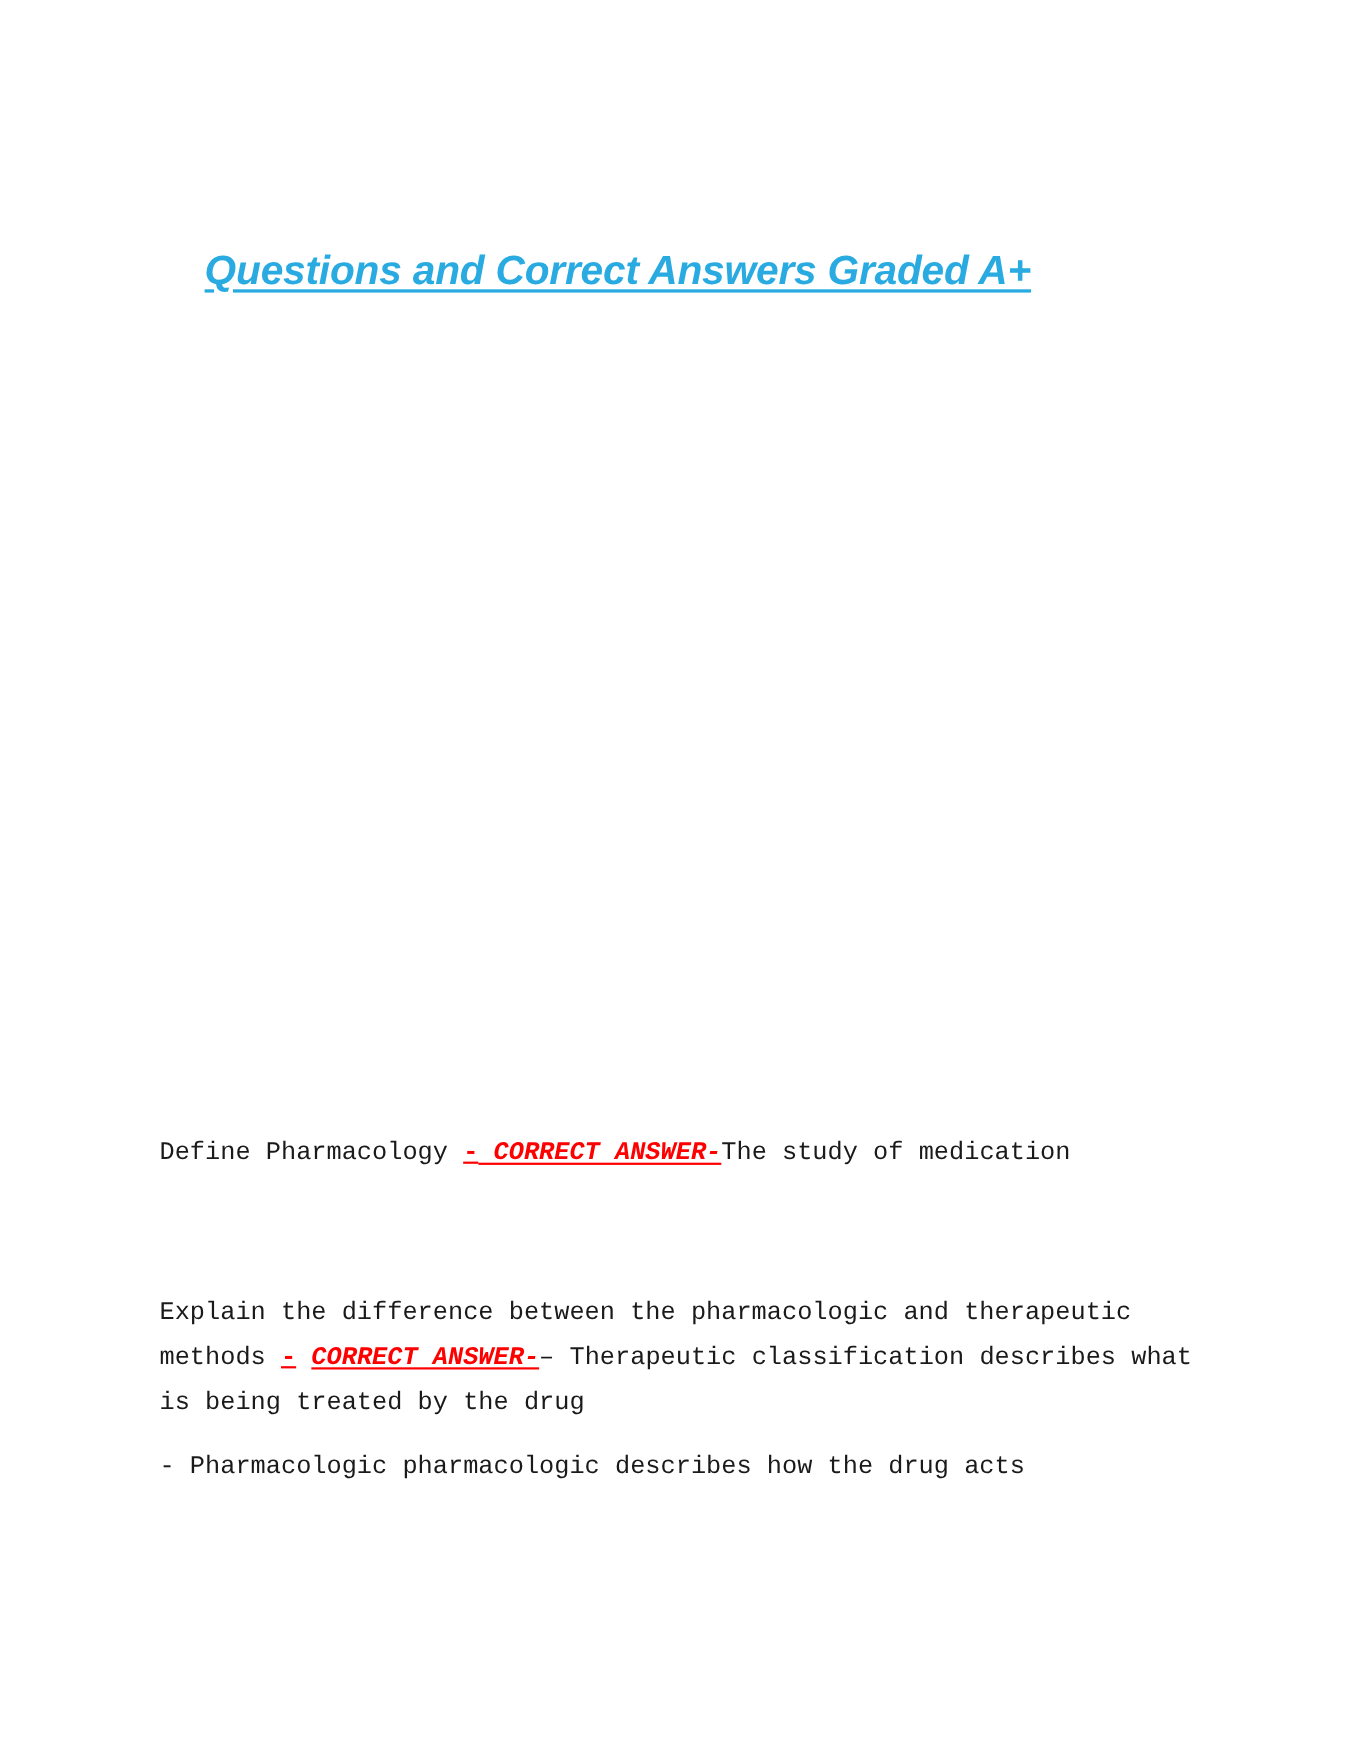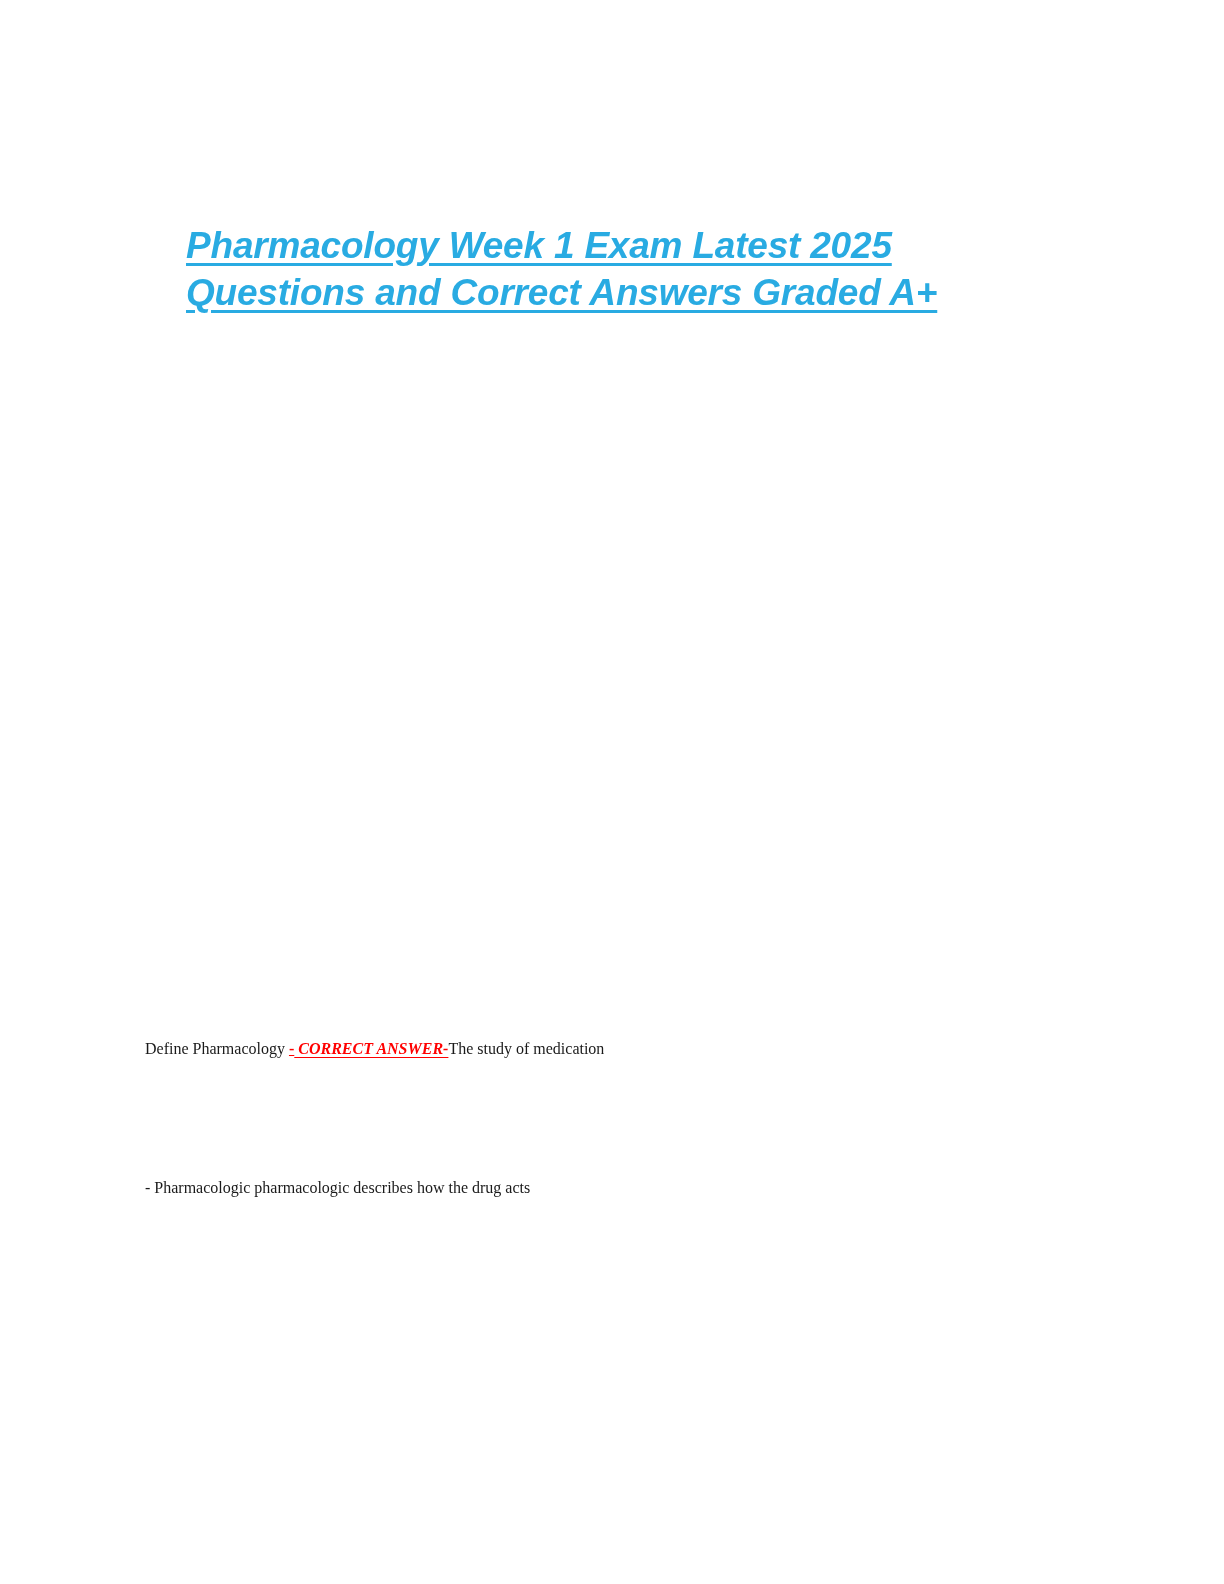--- a/index.html
+++ b/index.html
@@ -32,22 +32,22 @@
     letter-spacing: -0.2px;
   }
   .doc-title .line { display: block; white-space: nowrap; }
 
   
   .body-block {
     position: absolute;
     left: 145px;
     top: 1028px;
     width: 940px;
-    font-family: Liberation Serif, serif;
-    font-size: 16px;
+    font-family: Liberation Mono, monospace;
+    font-size: 23px;
     color: #1a1a1a;
   }
   .para {
     margin: 0 0 0 0;
     line-height: 41px;
   }
   .para.q1 { margin-bottom: 104px; }
   .para.q2 { margin-bottom: 0; }
   .para.sub {
     margin-top: 22px;
@@ -67,29 +67,32 @@
     text-decoration: underline;
   }
   .plain { color: #1a1a1a; }
 </style>
 </head>
 <body>
 
 <div class="page">
 
   <h1 class="doc-title">
-    <span class="line">Pharmacology Week 1 Exam Latest 2025</span>
     <span class="line">Questions and Correct Answers Graded A+</span>
   </h1>
 
   <div class="body-block">
 
     <p class="para q1">
       <span class="plain">Define Pharmacology </span><span class="dash-red">-</span><span class="tag"> CORRECT ANSWER-</span><span class="plain">The study of medication</span>
     </p>
 
+    <p class="para q2">
+      <span class="plain">Explain the difference between the pharmacologic and therapeutic methods </span><span class="dash-red">-</span>
+      <span class="tag">CORRECT ANSWER-</span><span class="plain">– Therapeutic classification describes what is being treated by the drug</span>
+    </p>
 
     <p class="para sub">
       <span class="plain">- Pharmacologic pharmacologic describes how the drug acts</span>
     </p>
 
   </div>
 </div>
 
 </body></html>

